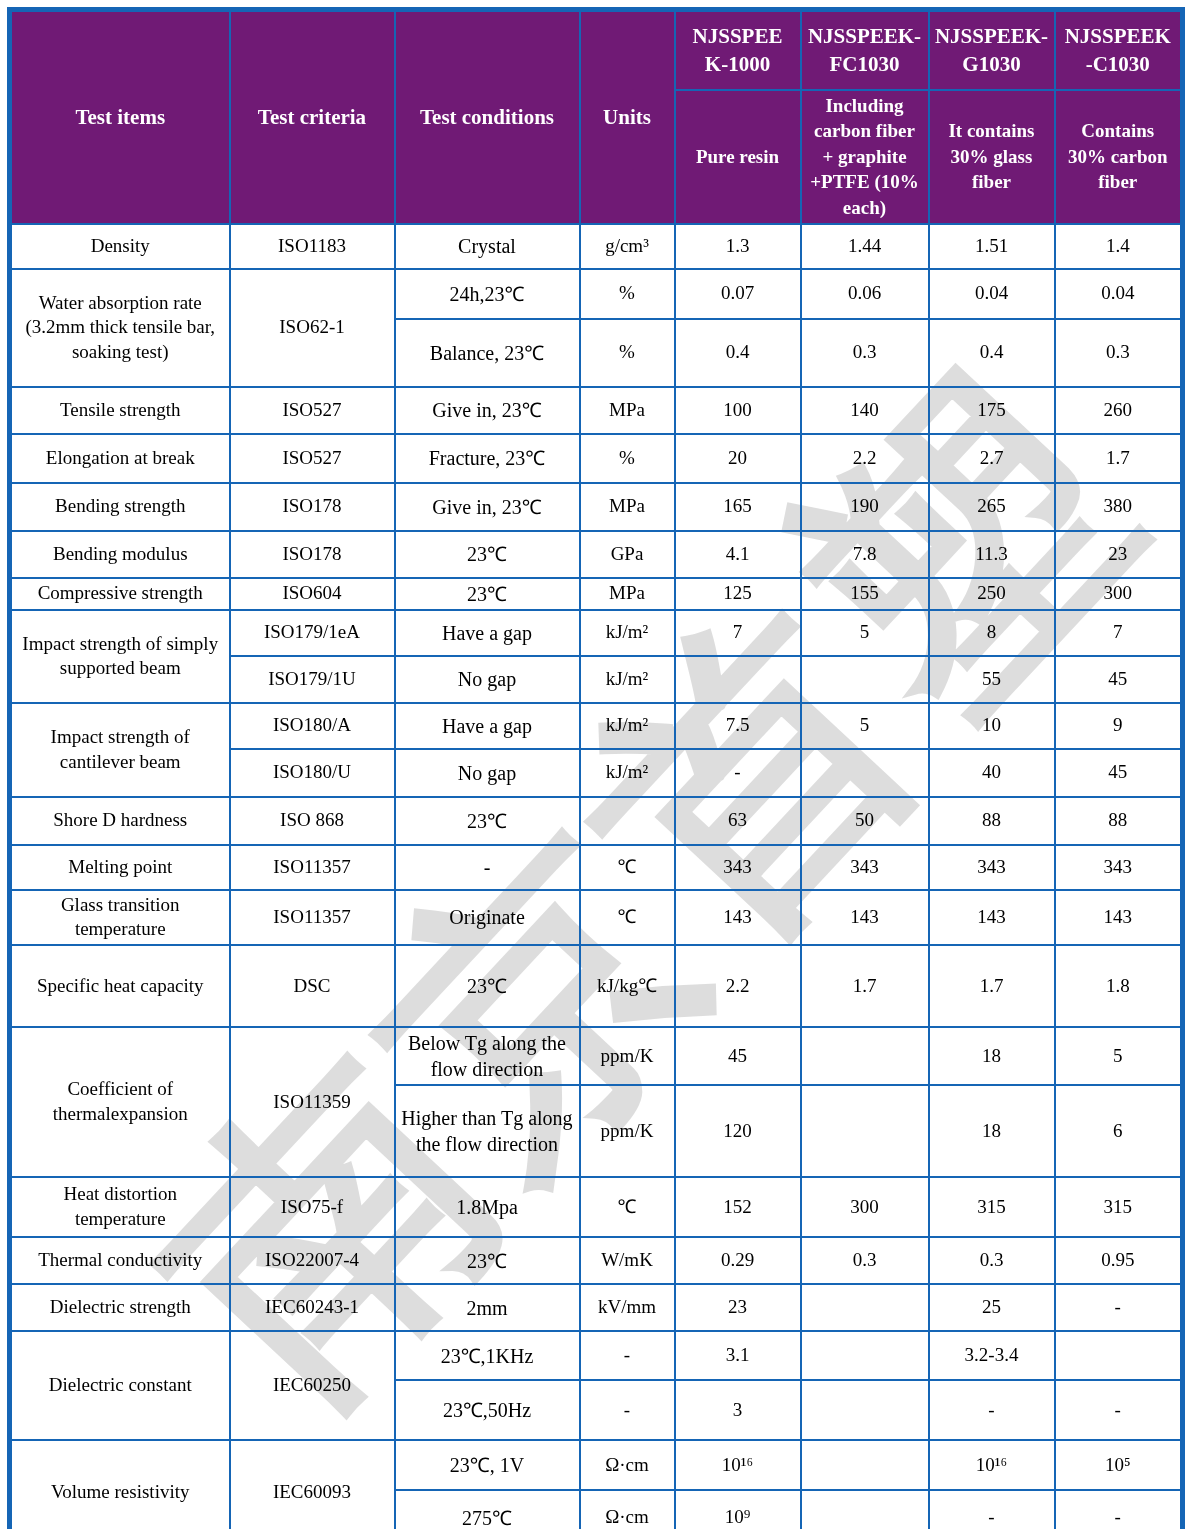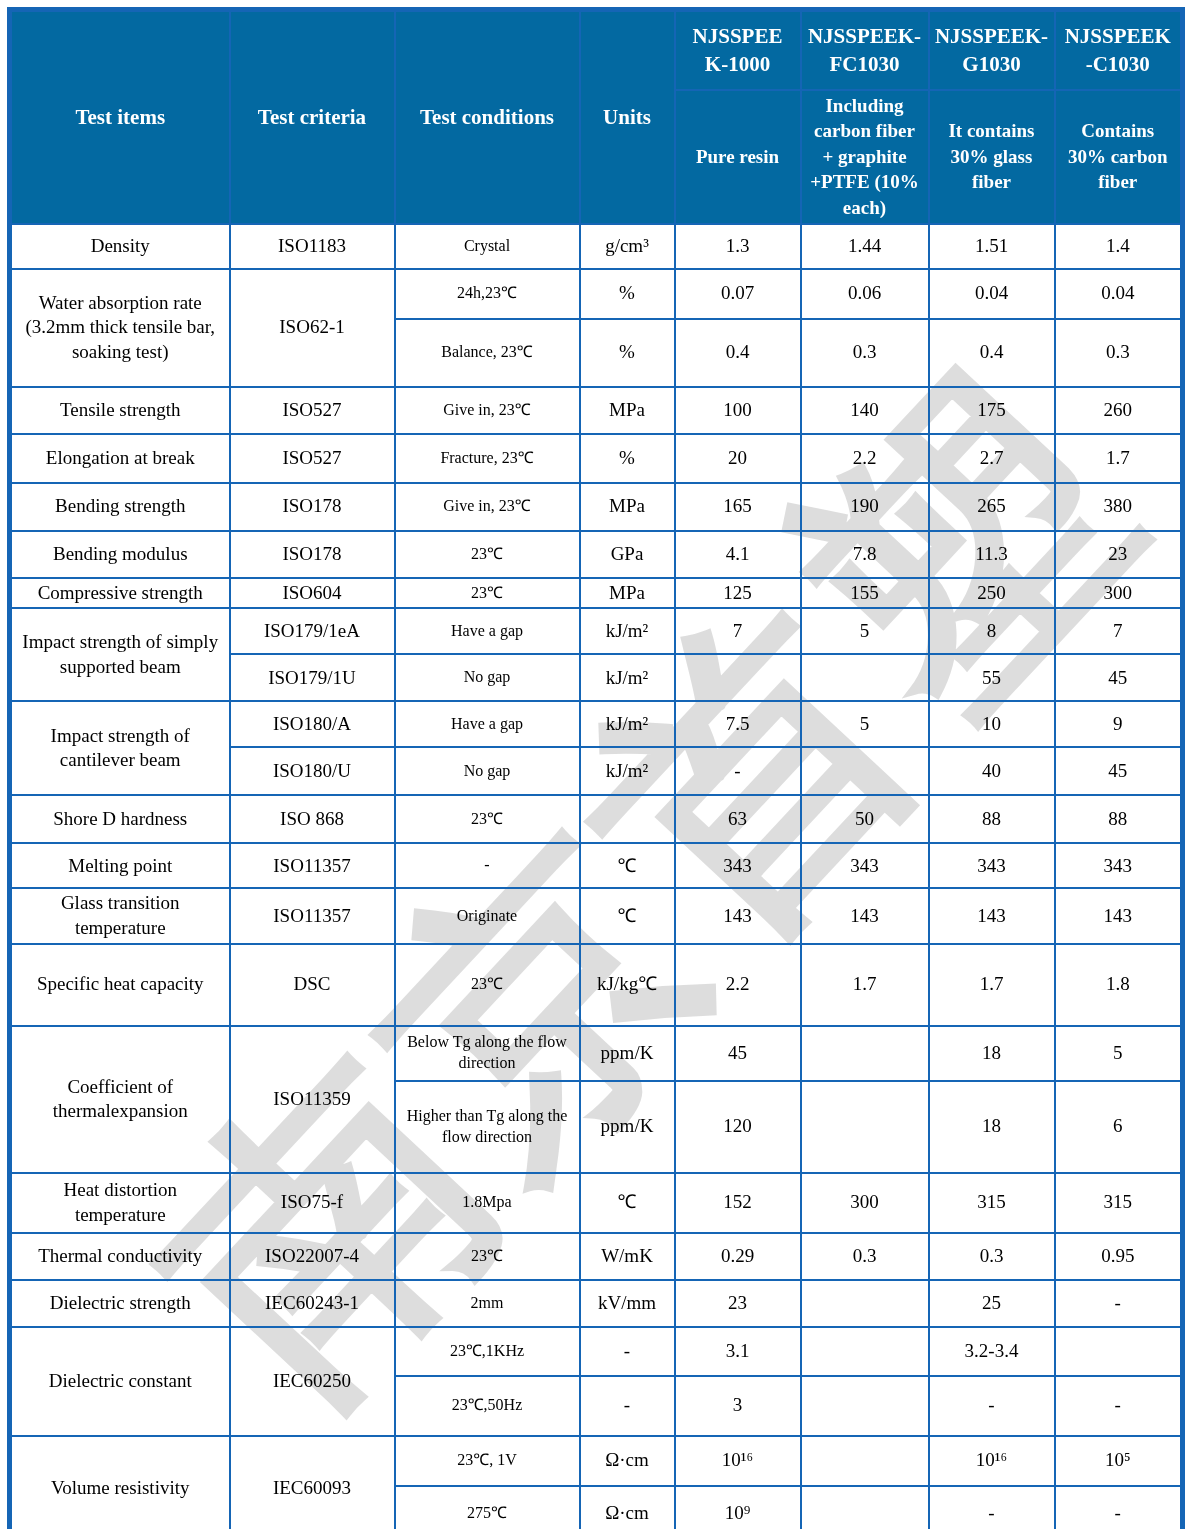--- a/index.html
+++ b/index.html
@@ -20,29 +20,29 @@
     border-collapse:collapse;table-layout:fixed;
     width:1173px;margin:7px 0 0 7px;
     border:5px solid #1565b5;
   }
   .spec th,.spec td{
     border:2px solid #1565b5;
     text-align:center;vertical-align:middle;
     padding:2px 5px;overflow:hidden;
   }
   .spec thead th{
-    background:#0369a1;color:#ffffff;
+    background:#701a75;color:#ffffff;
     font-weight:bold;font-size:21px;line-height:1.35;
   }
   .spec thead tr.h2 th{font-size:19px;line-height:1.35;}
   .spec tbody td{
     background:transparent;color:#000000;
     font-size:19px;line-height:1.3;
   }
-  .spec td.cond{font-size:16px;font-family:Liberation Serif, serif;}
+  .spec td.cond{font-size:20px;font-family:Liberation Serif, serif;}
 </style>
 </head>
 <body>
 
 <div class="page">
 
   <div class="wm">南京首塑</div>
 
   <table class="spec">
     <colgroup>

